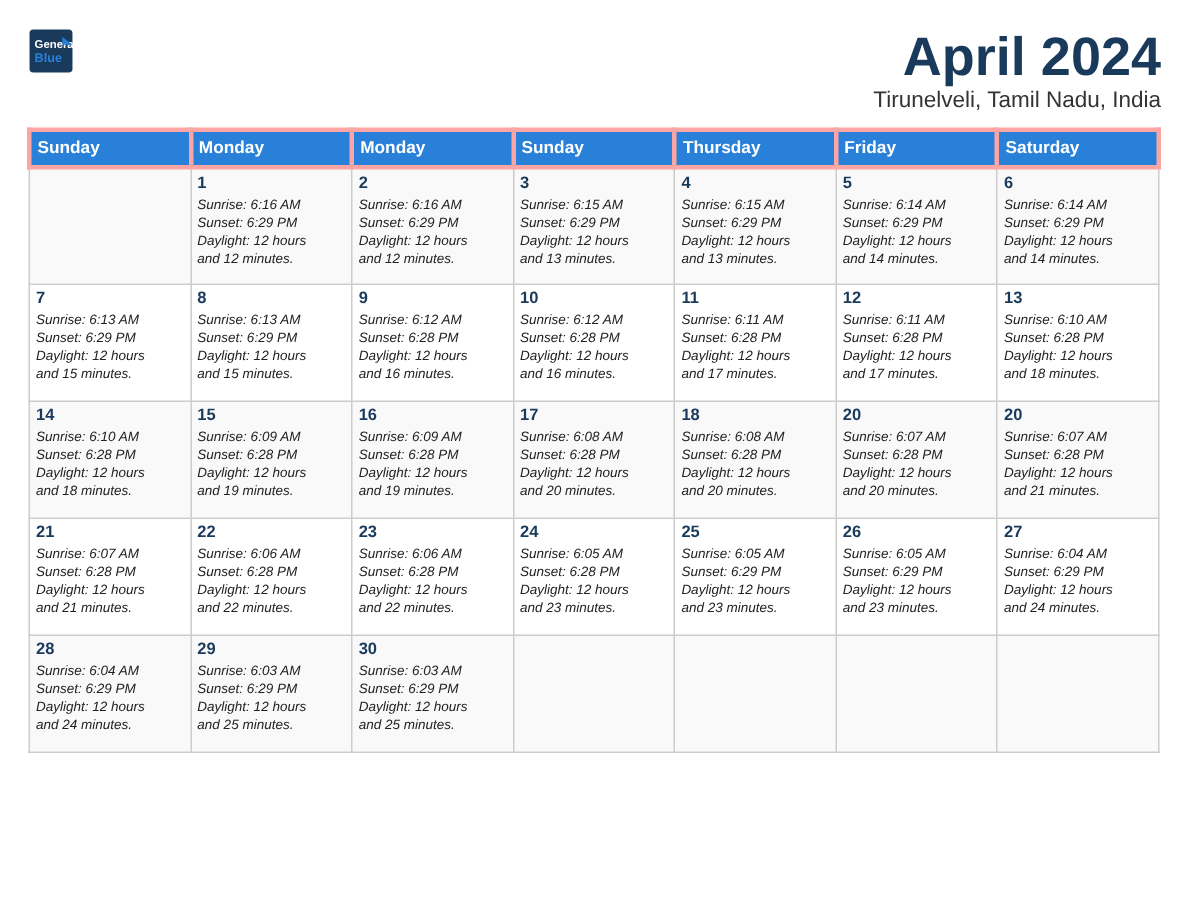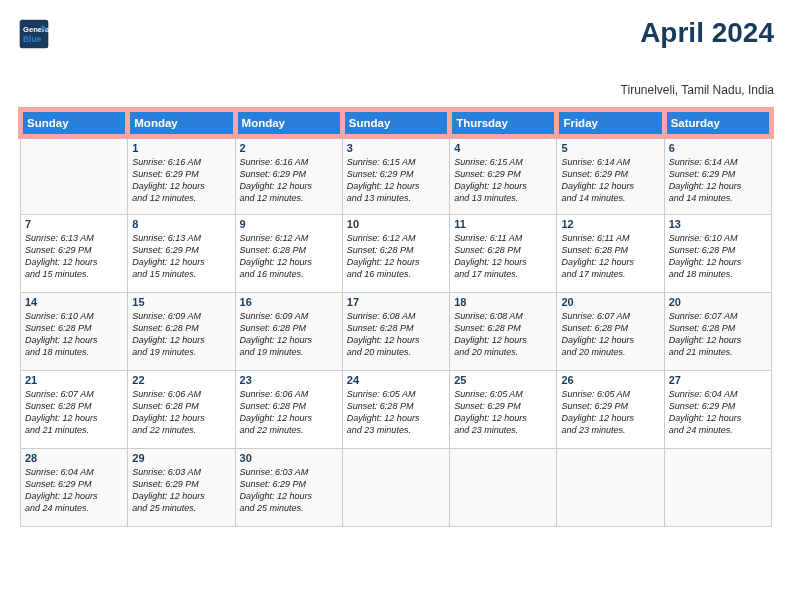--- a/index.html
+++ b/index.html
@@ -28,43 +28,42 @@
       gap: 4px;
     }
     .logo-icon {
       width: 32px;
       height: 32px;
     }
     .title-block {
       text-align: right;
     }
     .month-title {
-      font-size: 28px;
+      font-size: 36px;
       font-weight: bold;
       color: #1a3a5c;
       line-height: 1.1;
     }
     .location {
-      font-size: 12px;
+      font-size: 15px;
       color: #333;
-      margin-top: 34px;
     }
     table {
       width: 100%;
       border-collapse: collapse;
       table-layout: fixed;
     }
     thead th {
       background: #2980d9;
       color: #fff;
       font-size: 11.5px;
       font-weight: bold;
       padding: 5px 4px;
       text-align: left;
-      border: 5px solid #fca5a5;
+      border: 3px solid #fca5a5;
       margin-top: 12px;
     }
     tbody td {
       border: 1px solid #ccc;
       vertical-align: top;
       padding: 3px 4px;
       font-size: 9.5px;
       color: #222;
       height: 78px;
     }

